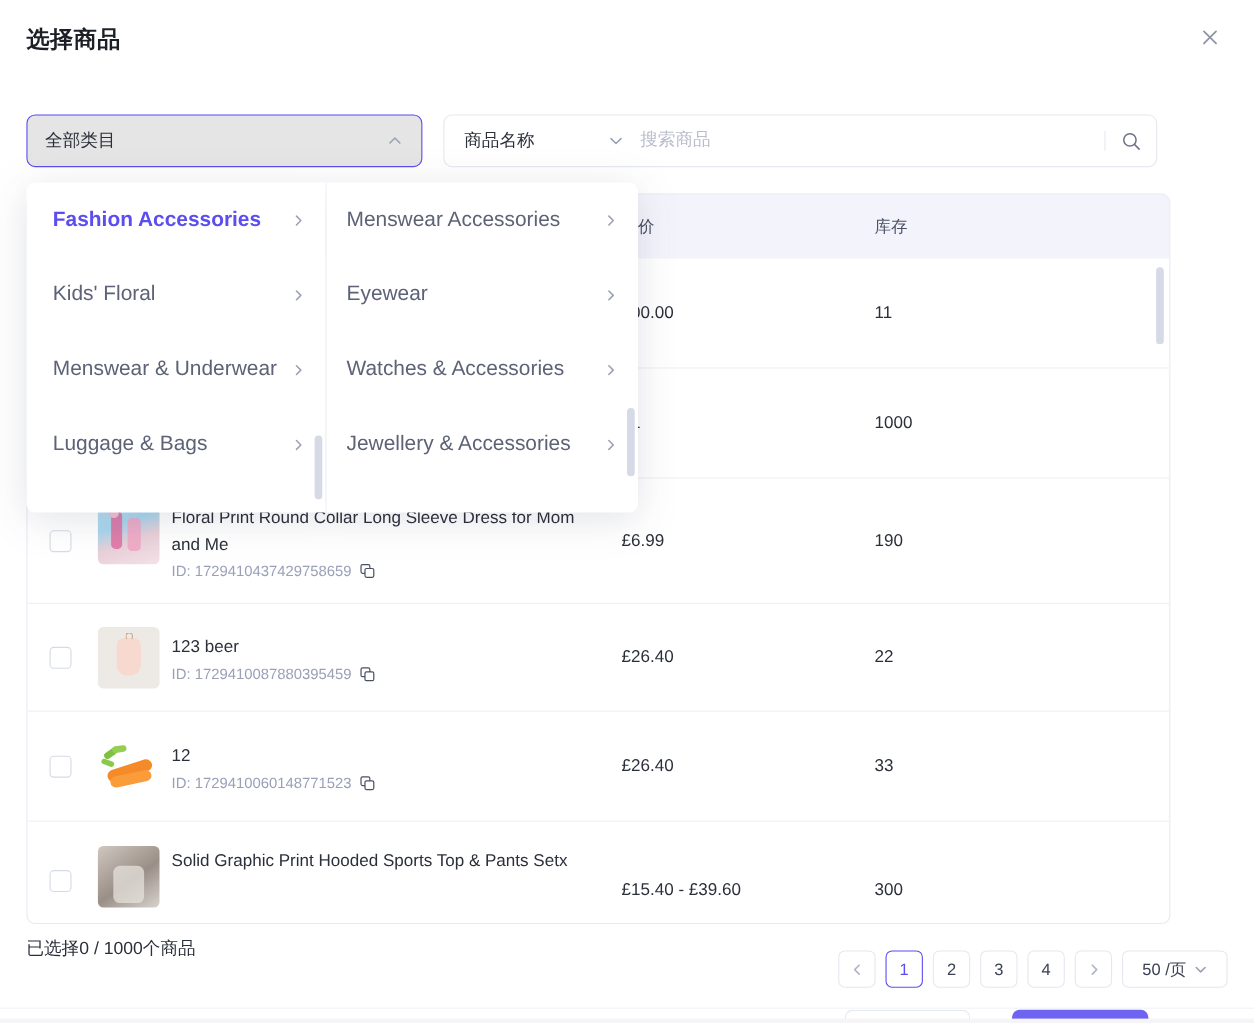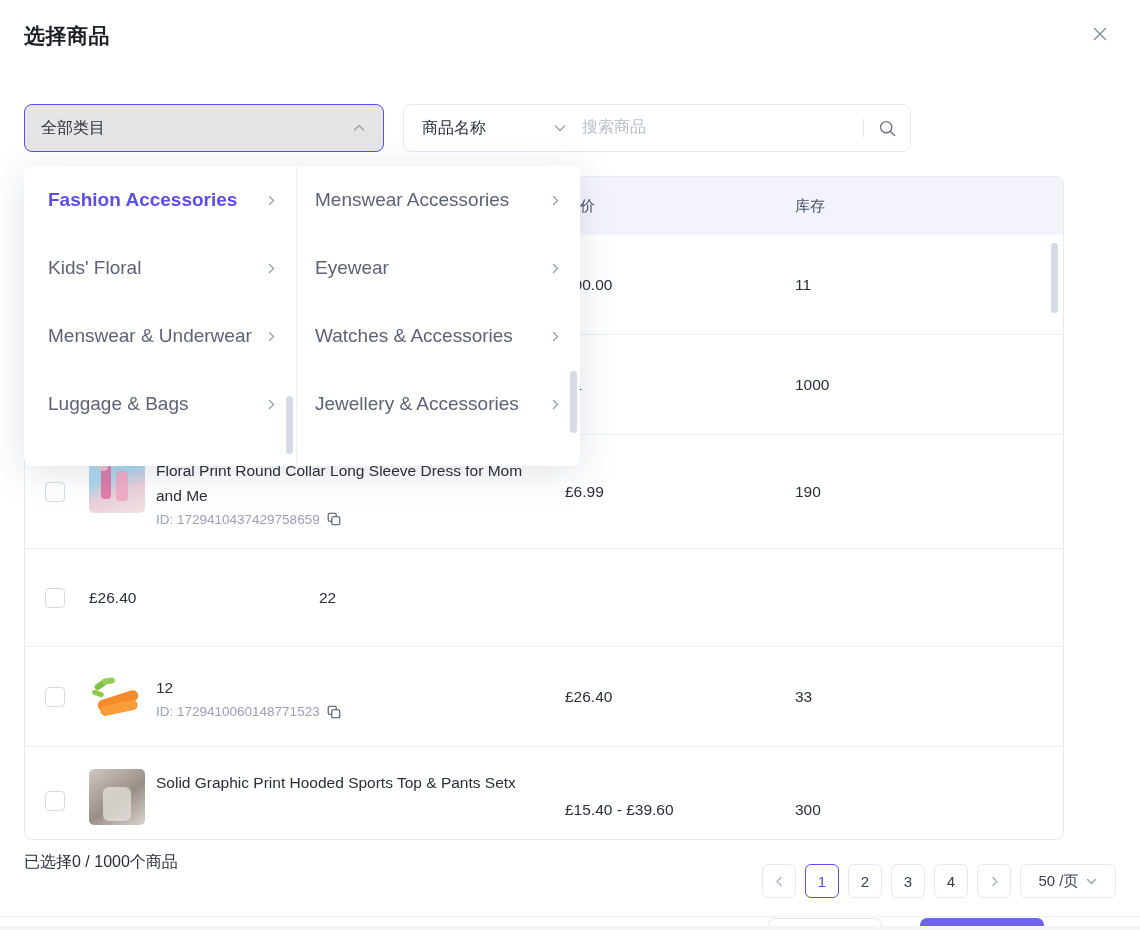--- a/index.html
+++ b/index.html
@@ -58,42 +58,42 @@
   .cat-select .label {
     font-size: 16px; color: #2b2f3a; flex: 1;
   }
   .caret {
     color: #9aa0b4; width: 16px; height: 16px;
     display:flex;align-items:center;justify-content:center;
   }
   .search-wrap {
     position: absolute;
     left: 379px; top: 0;
-    width: 508px; height: 48px;
+    width: 649px; height: 48px;
     border: 1px solid #e6e8f0;
     border-radius: 8px;
     background: #fff;
     display: flex; align-items: center;
   }
   .search-type {
     display: flex; align-items: center;
     padding: 0 14px 0 18px;
     height: 100%;
     cursor: pointer;
     min-width: 178px;
   }
   .search-type .st-label {
     font-size: 16px; color: #2b2f3a; flex: 1;
   }
   .search-input {
     flex: 1; height: 100%;
     border: none; outline: none;
     font-size: 16px; color: #2b2f3a;
     background: transparent;
-    font-family: Liberation Mono, monospace;
+    font-family: Liberation Sans, sans-serif;
   }
   .search-input::placeholder { color: #b9bdcc; }
   .search-divider {
     width: 1px; height: 18px; background: #e6e8f0;
   }
   .search-icon {
     width: 46px; height: 100%;
     display:flex; align-items:center; justify-content:center;
     color: #6e7389; cursor: pointer;
   }
@@ -378,20 +378,38 @@
           </div>
         </div>
         <div class="col-price price-cell">£6.99</div>
         <div class="col-stock stock-cell">190</div>
       </div>
 
       <div class="trow" style="min-height:98px;">
         <div class="col-check">
           <div class="cb"></div>
         </div>
+        <div class="col-prod prod-cell" style="align-items:center;">
+          <div class="thumb" style="background:#edeae6;">
+            <div style="position:absolute;left:17px;top:10px;width:22px;height:34px;background:#f7d9cf;border-radius:7px 7px 9px 9px;"></div>
+            <div style="position:absolute;left:25px;top:5px;width:7px;height:7px;border:1.4px solid #c6a88f;border-radius:50%;border-bottom-color:transparent;"></div>
+          </div>
+          <div class="prod-info">
+            <div class="prod-name">123 beer</div>
+            <div class="prod-id">
+              <span>ID: 1729410087880395459</span>
+              <span class="copy-icon">
+                <svg width="14" height="14" viewBox="0 0 14 14" fill="none" stroke="currentColor" stroke-width="1.1">
+                  <rect x="1.2" y="1.2" width="8" height="8" rx="1.4"></rect>
+                  <rect x="4.8" y="4.8" width="8" height="8" rx="1.4" fill="#fff"></rect>
+                </svg>
+              </span>
+            </div>
+          </div>
+        </div>
         <div class="col-price price-cell">£26.40</div>
         <div class="col-stock stock-cell">22</div>
       </div>
 
       <div class="trow" style="min-height:100px;align-items:center;">
         <div class="col-check">
           <div class="cb"></div>
         </div>
         <div class="col-prod prod-cell" style="align-items:center;">
           <div class="thumb" style="background:#ffffff;">

